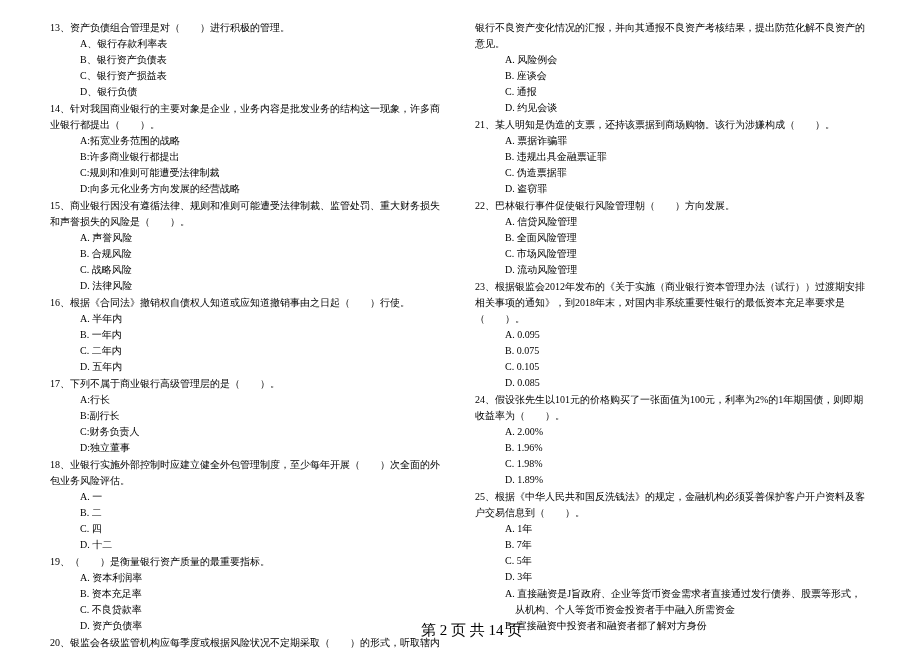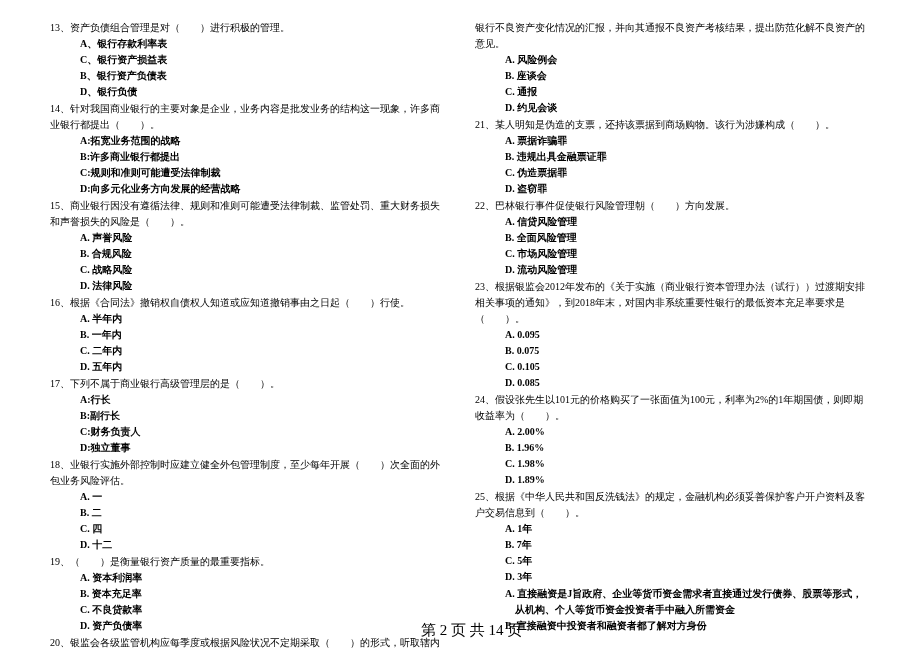--- a/index.html
+++ b/index.html
@@ -28,21 +28,20 @@
       width: 50%;
     }
     .question {
       margin-bottom: 1px;
     }
     .q-text {
       text-indent: 0;
     }
     .option {
       padding-left: 3em;
-      font-weight: bold;
     }
     .continuation {
       text-indent: 0;
     }
     .footer {
       position: absolute;
       bottom: 8px;
       left: 0;
       width: 100%;
       text-align: center;
@@ -51,22 +50,22 @@
     }
   </style>
 </head>
 <body>
 
 <div class="content">
   <div class="column">
     <div class="question">
       <div class="q-text">13、资产负债组合管理是对（　　）进行积极的管理。</div>
       <div class="option">A、银行存款利率表</div>
+      <div class="option">B、银行资产负债表</div>
       <div class="option">C、银行资产损益表</div>
-      <div class="option">B、银行资产负债表</div>
       <div class="option">D、银行负债</div>
     </div>
     <div class="question">
       <div class="q-text">14、针对我国商业银行的主要对象是企业，业务内容是批发业务的结构这一现象，许多商业银行都提出（　　）。</div>
       <div class="option">A:拓宽业务范围的战略</div>
       <div class="option">B:许多商业银行都提出</div>
       <div class="option">C:规则和准则可能遭受法律制裁</div>
       <div class="option">D:向多元化业务方向发展的经营战略</div>
     </div>
     <div class="question">

